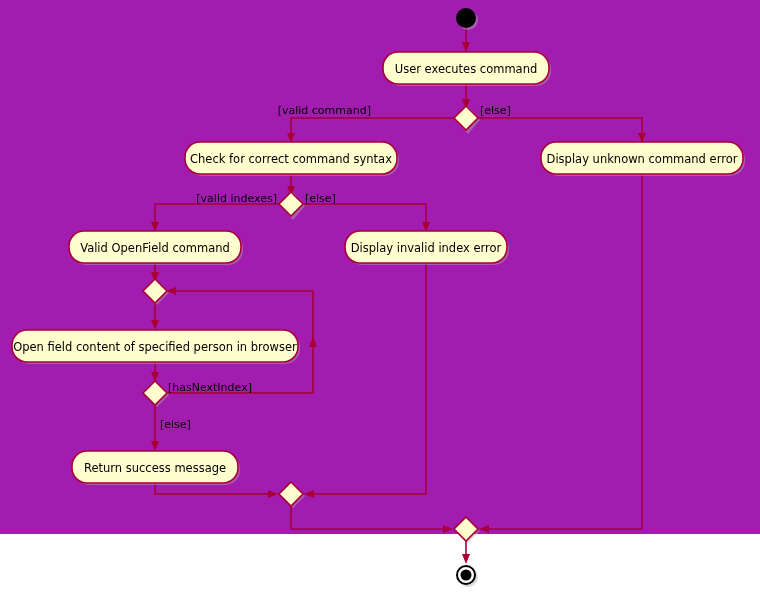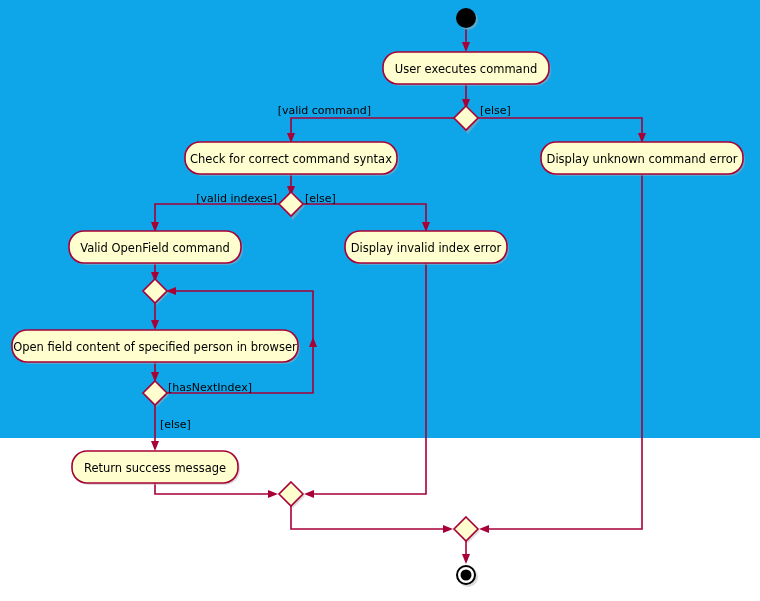--- a/index.html
+++ b/index.html
@@ -9,22 +9,22 @@
   }
   body {
     width: 760px;
     height: 601px;
     font-family: "DejaVu Sans", sans-serif;
     overflow: hidden;
   }
   #diagram-root {
     position: relative;
     width: 760px;
-    height: 438px;
-    background: #0ea5e9;
+    height: 534px;
+    background: #a21caf;
   }
   svg#activity-diagram {
     display: block;
     width: 760px;
     height: 601px;
   }
   .edge-line {
     stroke: #A80036;
     stroke-width: 1.6;
     fill: none;

